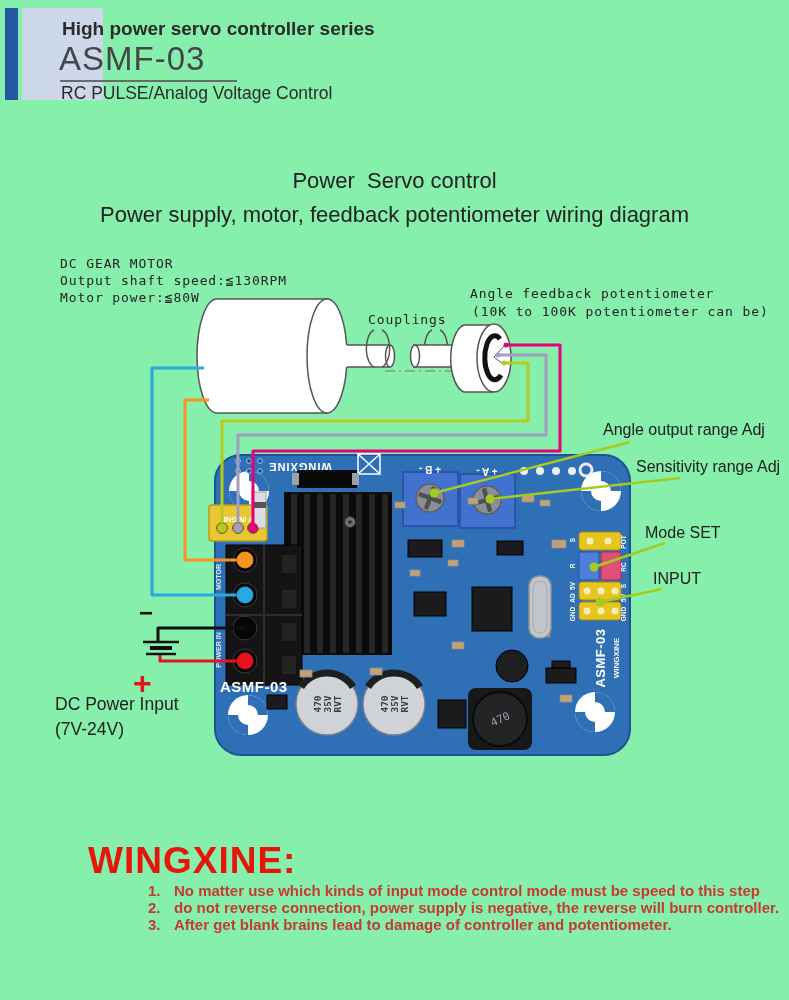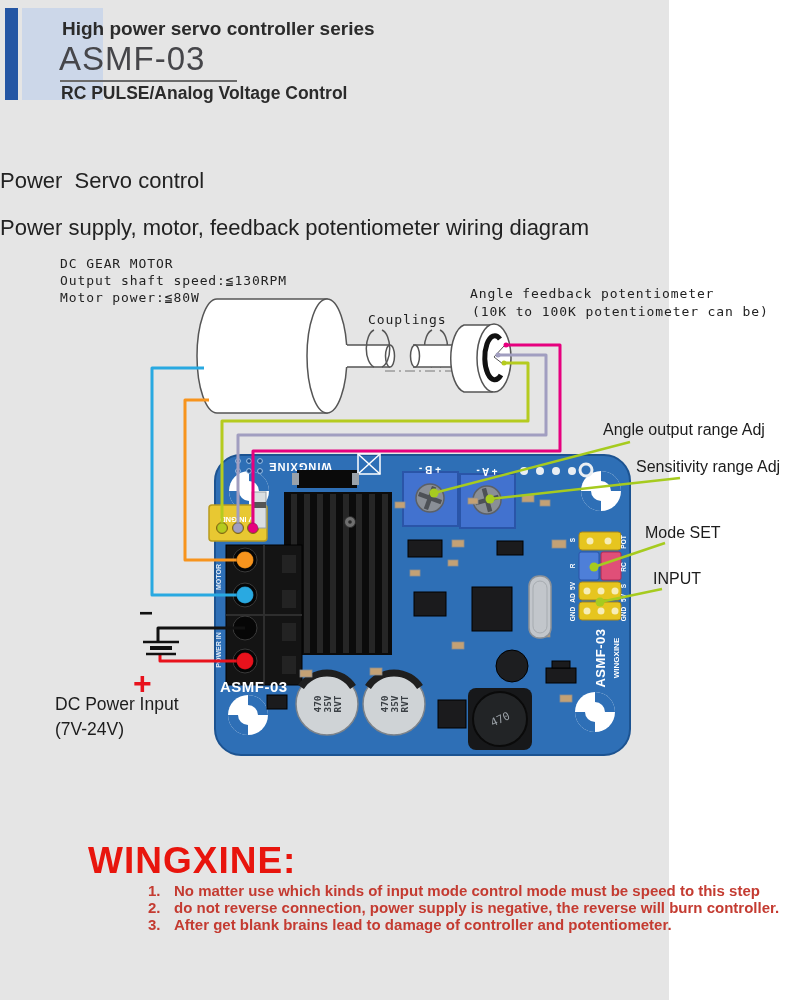--- a/index.html
+++ b/index.html
@@ -1,32 +1,32 @@
 <!DOCTYPE html>
 <html><head>
 <meta charset="utf-8">
 <style>
   *{margin:0;padding:0;box-sizing:border-box}
   html,body{width:789px;height:1000px;background:#fff;overflow:hidden;
     font-family:"Liberation Sans",sans-serif}
   .abs{position:absolute}
-  #page{position:relative;width:669px;height:1000px;background:#e5e5e5}
+  #page{position:relative;width:789px;height:1000px;background:#86efac}
 
   
   .hdr-bar-dark{left:5px;top:8px;width:13px;height:92px;background:#2456a4}
   .hdr-bar-light{left:22px;top:8px;width:81px;height:92px;background:#ccd7e9}
   .hdr-series{left:62px;top:18px;font-size:19px;font-weight:bold;color:#2b2b2b}
   .hdr-model{left:59px;top:40px;font-size:33px;color:#46464a;letter-spacing:1px}
   .hdr-rule{left:60px;top:80px;width:177px;height:2px;background:#6a6a6a}
-  .hdr-sub{left:61px;top:83px;font-size:17.5px;font-weight:bold;color:#2b2b2b}
+  .hdr-sub{left:61px;top:83px;font-size:17.5px;font-weight:normal;color:#2b2b2b}
 
   
-  .title-wrap{left:0;top:168px;width:789px;color:#222}
+  .title-wrap{left:0;top:168px;width:789px;text-align:center;color:#222}
   .title-l1{font-size:22px;white-space:pre}
-  .title-l2{font-size:22px;margin-top:21px;white-space:pre}
+  .title-l2{font-size:22px;margin-top:8px;white-space:pre}
 
   
   .t-mono{font-family:"DejaVu Sans Mono",monospace;font-size:13px;fill:#222;letter-spacing:.9px}
   .t-call{font-family:"Liberation Sans",sans-serif;font-size:16px;fill:#1c1c1c}
   .t-pow{font-family:"Liberation Sans",sans-serif;font-size:17.5px;fill:#1d1d1d}
   .silk{font-family:"Liberation Sans",sans-serif;fill:#fff;font-weight:bold}
   .wire{fill:none;stroke-linejoin:round;stroke-linecap:butt;stroke-width:3}
 
   
   .warn-title{left:88px;top:840px;font-size:37px;font-weight:800;color:#e8150d;letter-spacing:1px}

